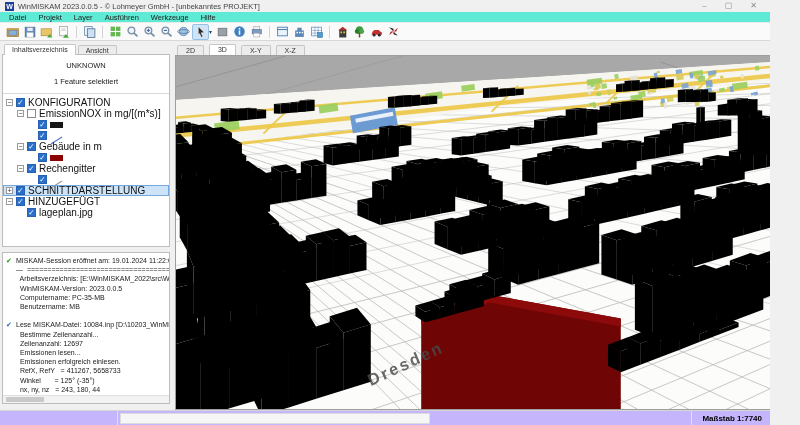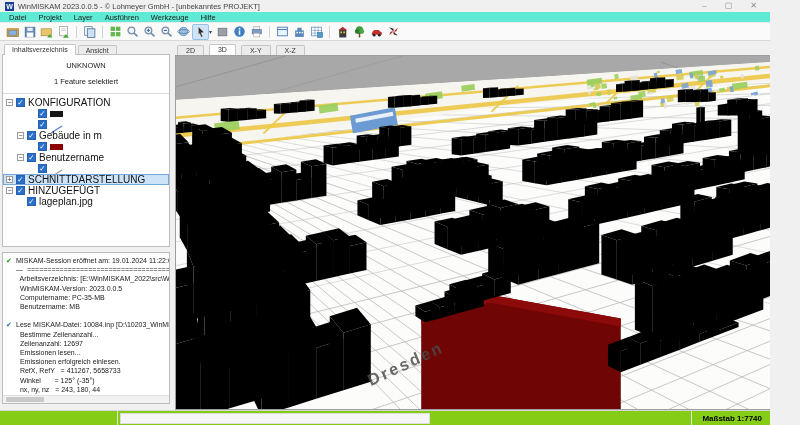--- a/index.html
+++ b/index.html
@@ -54,21 +54,21 @@
 .log-hscroll{position:absolute;left:0;right:0;bottom:0;height:8px;background:#f2f2f2;border-top:1px solid #e0e0e0}
 .log-thumb{width:38px;height:5px;background:#c9c9c9;margin:1px 0 0 3px;border-radius:1px}
 
 .mainview{flex:1;display:flex;flex-direction:column;min-width:0;padding-left:3px}
 .view-tabs{height:14px;display:flex;align-items:flex-end;padding-left:2px}
 .vtab{font-size:7px;color:#333;background:#ececec;border:1px solid #c6c6c6;border-bottom:none;padding:1px 8px;margin-right:5px;border-radius:2px 2px 0 0}
 .vtab.active{background:#fff;padding-bottom:2px;position:relative;z-index:2}
 .canvas{flex:1;border:1px solid #9e9e9e;border-right:none;min-height:0;background:#a8a8a8}
 .canvas svg{display:block;width:100%;height:100%}
 
-.statusbar{height:15px;flex:0 0 15px;background:#84cc16;border-top:1px solid #d6d6d6;display:flex;align-items:center;font-size:8px}
+.statusbar{height:15px;flex:0 0 15px;background:#c4b5fd;border-top:1px solid #d6d6d6;display:flex;align-items:center;font-size:8px}
 .sb-sec1{width:118px;height:100%;border-right:1px solid #e2e2e2}
 .sb-sunken{width:310px;height:11px;background:#f6f6f6;border:1px solid #dcdcdc;margin-left:2px}
 .sb-spacer{flex:1;height:100%;border-right:1px solid #e2e2e2}
 .sb-scale{font-weight:bold;color:#000;padding:0 8px 0 10px;white-space:nowrap}
 </style>
 </head>
 <body>
 
 <div class="window">
 
@@ -256,20 +256,25 @@
         </div>
       <div class="sidebox box-tree">
         <div class="side-info">UNKNOWN</div>
         <div class="side-info2">1 Feature selektiert</div>
         <div class="side-hr"></div>
         <div class="tree">
             <div class="trow" style="padding-left: 3px;">
               <span class="texp">−</span>
               <span class="tcb checked">✓</span>
               <span class="tlabel">KONFIGURATION</span>
+            </div>
+            <div class="trow" style="padding-left: 14px;">
+              <span class="texp">−</span>
+              <span class="tcb"></span>
+              <span class="tlabel">EmissionNOX in mg/[(m*s)]</span>
             </div>
             <div class="trow" style="padding-left: 25px;">
               <span class="texp none"></span>
               <span class="tcb checked">✓</span>
               <span class="sw black"></span>
             </div>
             <div class="trow" style="padding-left: 25px;">
               <span class="texp none"></span>
               <span class="tcb checked">✓</span>
               <span class="swline"><svg viewBox="0 0 13 9" width="13" height="9">
@@ -282,21 +287,21 @@
               <span class="tlabel">Gebäude in m</span>
             </div>
             <div class="trow" style="padding-left: 25px;">
               <span class="texp none"></span>
               <span class="tcb checked">✓</span>
               <span class="sw dark-red"></span>
             </div>
             <div class="trow" style="padding-left: 14px;">
               <span class="texp">−</span>
               <span class="tcb checked">✓</span>
-              <span class="tlabel">Benutzername</span>
+              <span class="tlabel">Rechengitter</span>
             </div>
             <div class="trow" style="padding-left: 25px;">
               <span class="texp none"></span>
               <span class="tcb checked">✓</span>
               <span class="swline"><svg viewBox="0 0 13 9" width="13" height="9">
                   <line x1="1" y1="8" x2="12" y2="1" stroke="#9a9a9a" stroke-width="1.2"></line>
                 </svg></span>
             </div>
             <div class="trow sel" style="padding-left: 3px;">
               <span class="texp">+</span>

